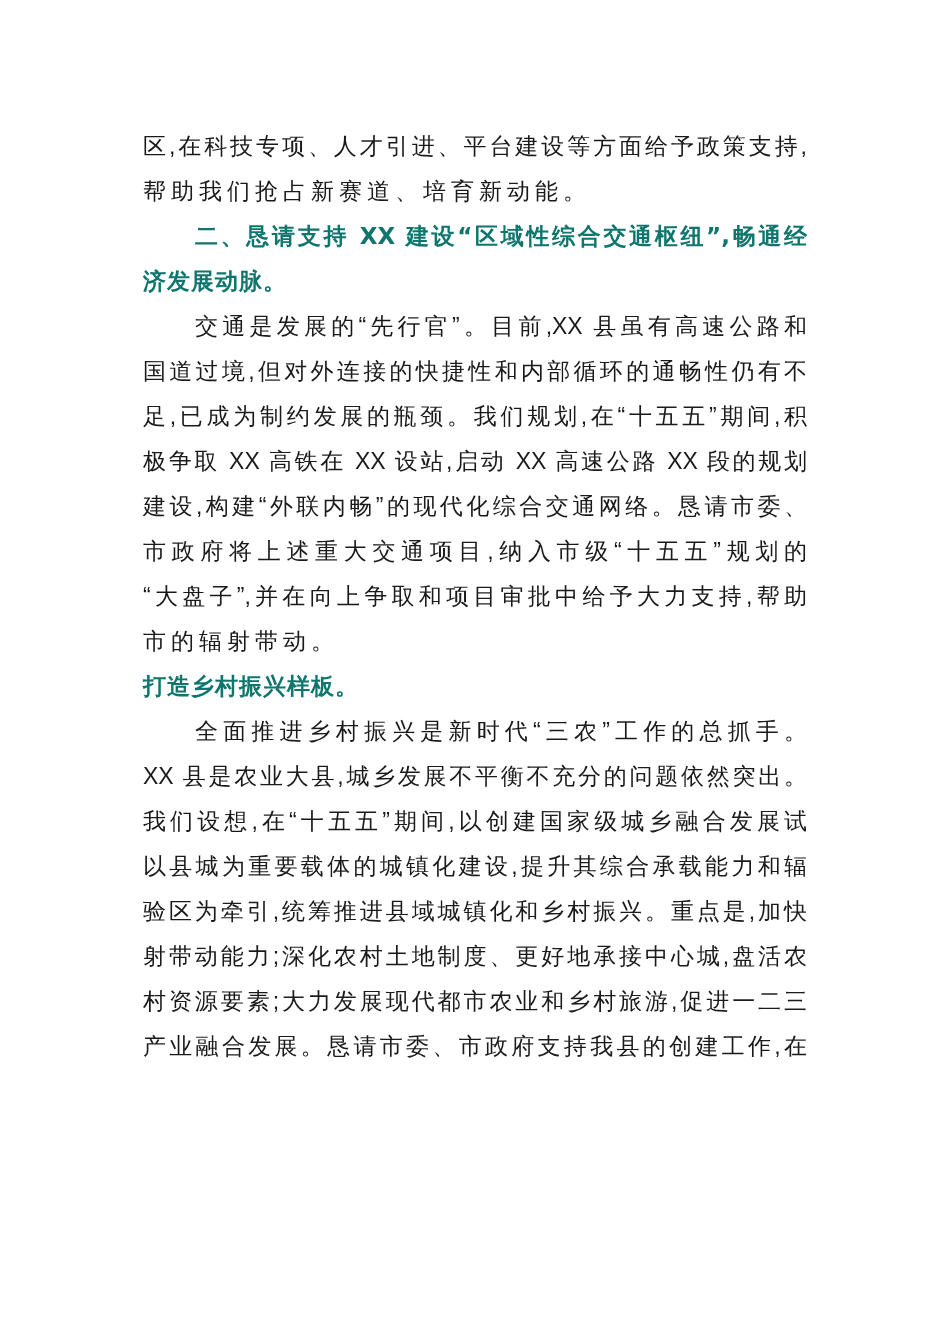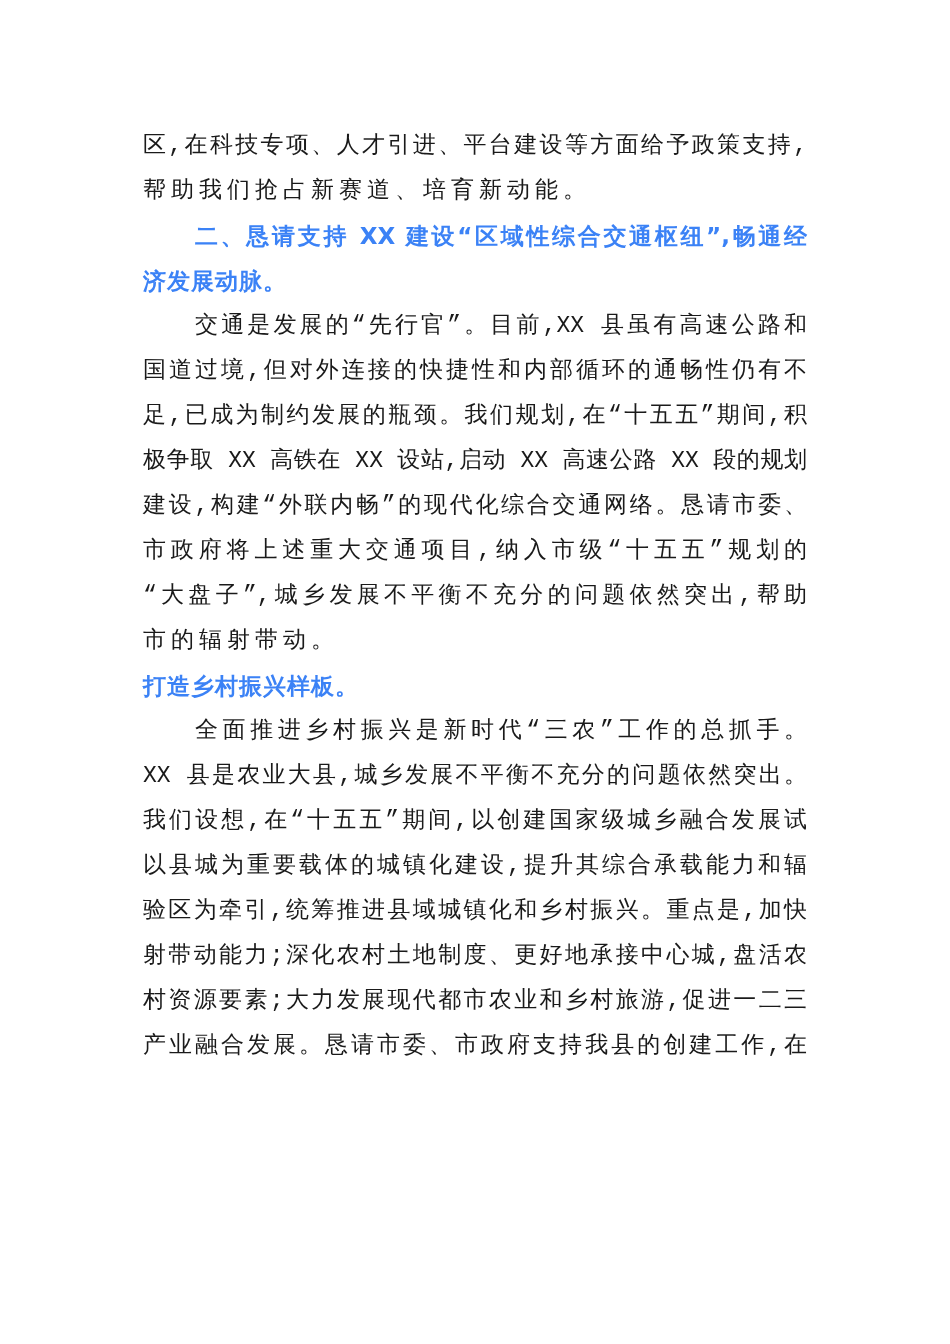--- a/index.html
+++ b/index.html
@@ -20,35 +20,35 @@
       width: 664px;
       color: #1a1a1a;
     }
     .line {
       height: 45px;
       line-height: 45px;
       font-size: 23px;
       white-space: nowrap;
       text-align: justify;
       text-align-last: justify;
-      font-family: Liberation Mono, monospace;
+      font-family: Liberation Sans, sans-serif;
       font-weight: normal;
       letter-spacing: 0;
     }
     .line.last {
       text-align-last: left;
       letter-spacing: 5px;
     }
     .line.indent {
       padding-left: 52px;
     }
     .heading .line {
       font-family: "DejaVu Sans", "Liberation Sans", sans-serif;
       font-weight: bold;
-      color: #3b82f6;
+      color: #0f766e;
     }
     .heading .line.last {
       letter-spacing: 1px;
     }
   </style>
 </head>
 <body>
 
 <div class="page">
 
@@ -62,21 +62,21 @@
     <div class="line last">济发展动脉。</div>
   </div>
 
   <div class="block">
     <div class="line indent">交通是发展的“先行官”。目前,XX 县虽有高速公路和</div>
     <div class="line">国道过境,但对外连接的快捷性和内部循环的通畅性仍有不</div>
     <div class="line">足,已成为制约发展的瓶颈。我们规划,在“十五五”期间,积</div>
     <div class="line">极争取 XX 高铁在 XX 设站,启动 XX 高速公路 XX 段的规划</div>
     <div class="line">建设,构建“外联内畅”的现代化综合交通网络。恳请市委、</div>
     <div class="line">市政府将上述重大交通项目,纳入市级“十五五”规划的</div>
-    <div class="line">“大盘子”,城乡发展不平衡不充分的问题依然突出,帮助</div>
+    <div class="line">“大盘子”,并在向上争取和项目审批中给予大力支持,帮助</div>
     <div class="line last">市的辐射带动。</div>
   </div>
 
   <div class="block heading">
     <div class="line last">打造乡村振兴样板。</div>
   </div>
 
   <div class="block">
     <div class="line indent">全面推进乡村振兴是新时代“三农”工作的总抓手。</div>
     <div class="line">XX 县是农业大县,城乡发展不平衡不充分的问题依然突出。</div>

